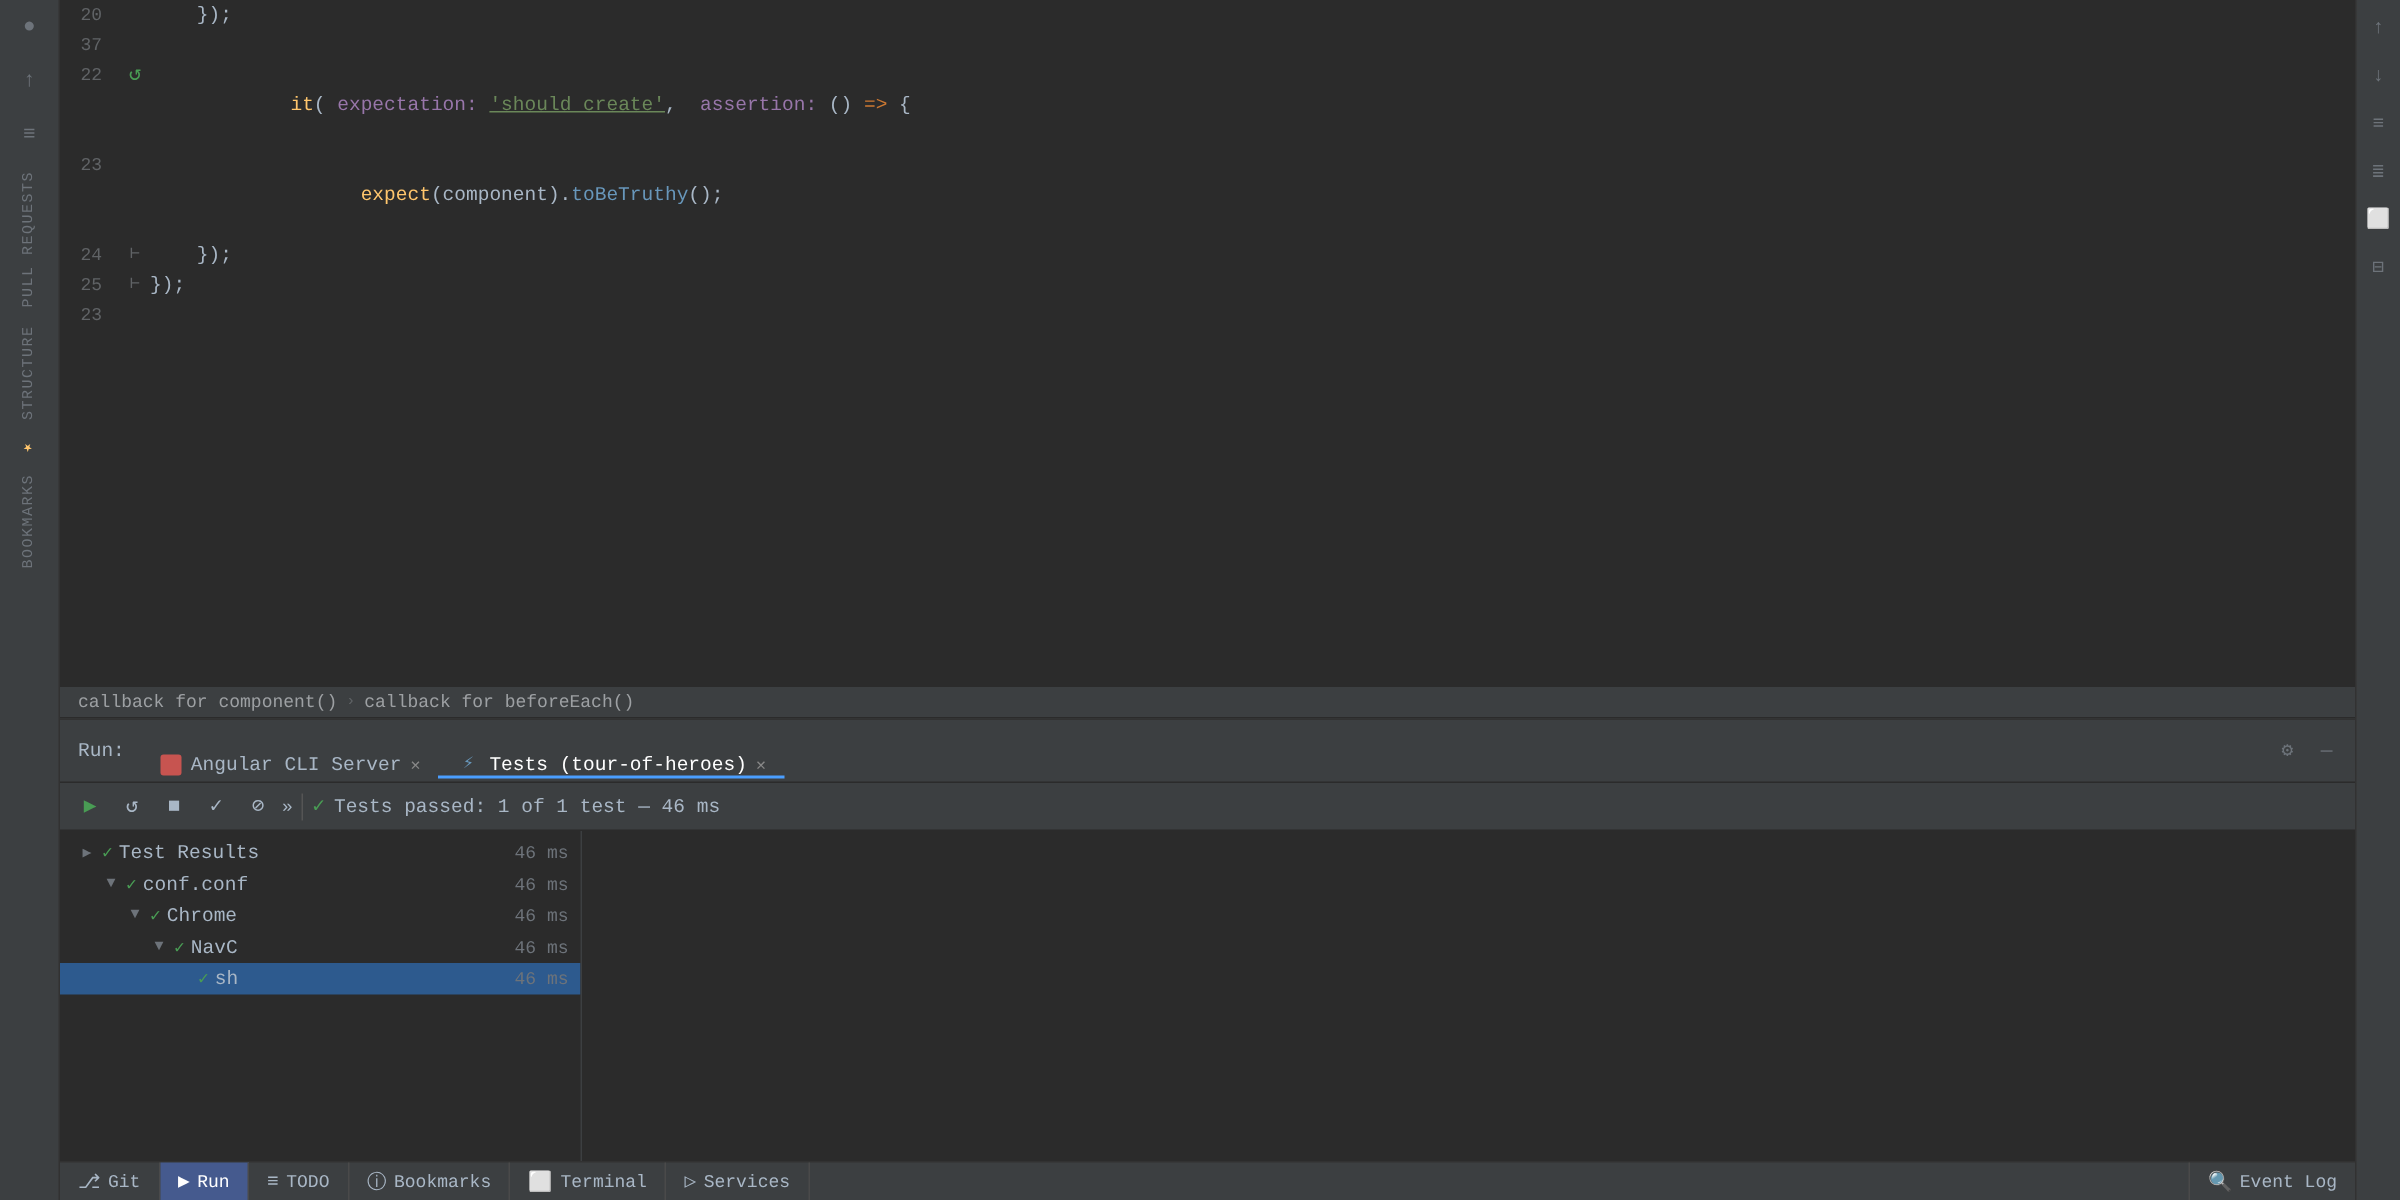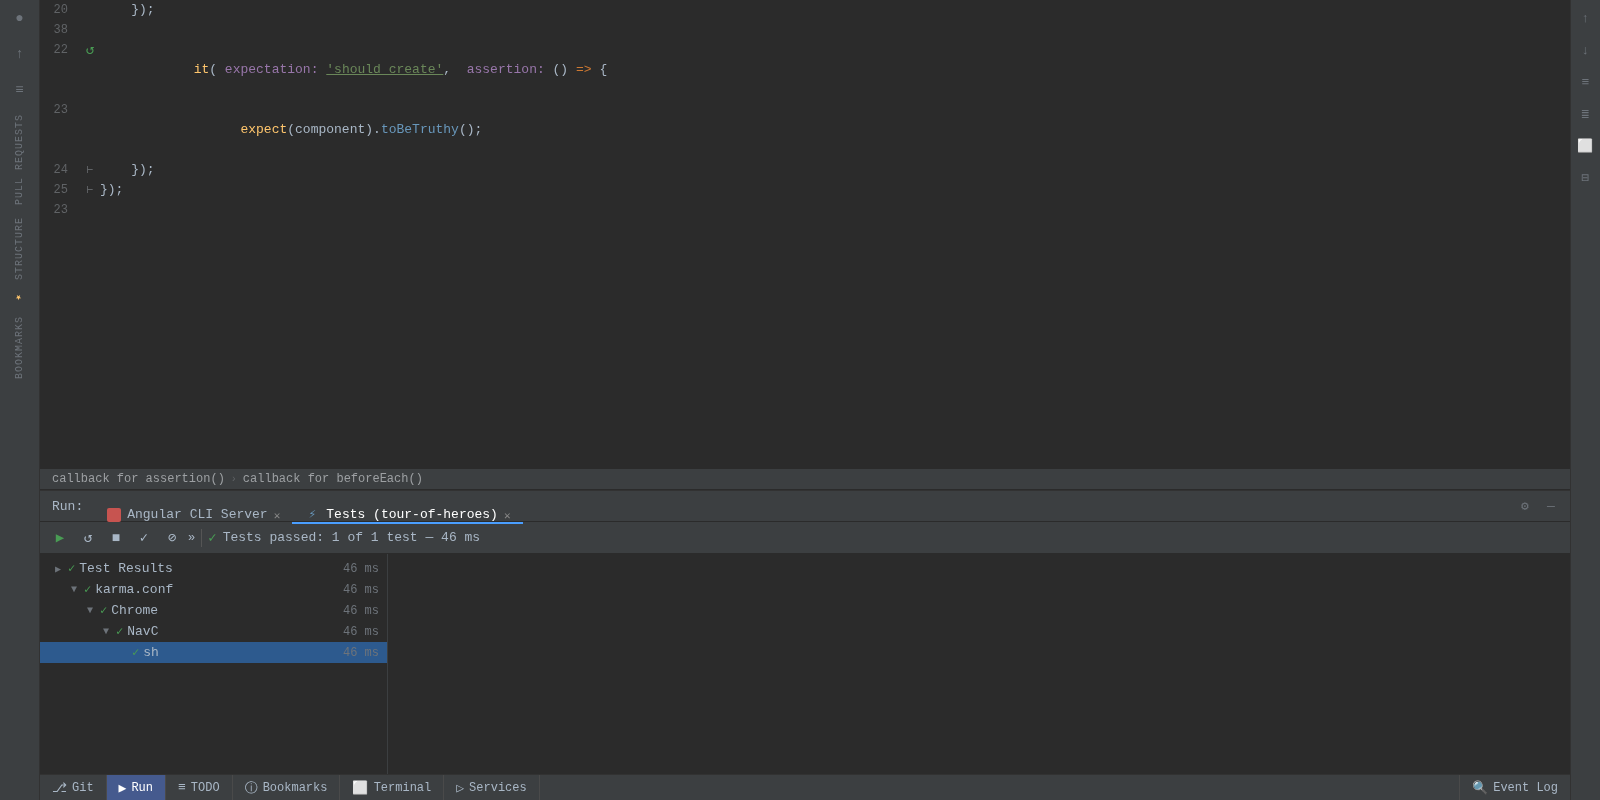--- a/index.html
+++ b/index.html
@@ -151,21 +151,21 @@
     .run-panel {
       background: #3c3f41;
       border-top: 1px solid #323232;
       flex-shrink: 0;
     }
 
     .run-tabs-bar {
       background: #3c3f41;
       display: flex;
       align-items: center;
-      height: 31px;
+      height: 42px;
       border-bottom: 1px solid #2b2b2b;
       padding-left: 0;
     }
     .run-label {
       padding: 0 12px;
       color: #a9b7c6;
       font-size: 13px;
       font-weight: normal;
       flex-shrink: 0;
     }
@@ -353,21 +353,21 @@
     <div class="code-editor">
       <div class="code-lines">
 
         <div class="code-line">
           <span class="line-number">20</span>
           <span class="line-gutter"></span>
           <span class="line-content plain">    });</span>
         </div>
 
         <div class="code-line">
-          <span class="line-number">38</span>
+          <span class="line-number">37</span>
           <span class="line-gutter"></span>
           <span class="line-content"></span>
         </div>
 
         <div class="code-line">
           <span class="line-number">22</span>
           <span class="line-gutter" style="color:#499c54; font-size:14px;">↺</span>
           <span class="line-content">
             <span class="fn">it</span><span class="plain">( </span><span class="param-label">expectation:</span><span class="plain"> </span><span class="str">'should create'</span><span class="plain">,  </span><span class="param-label">assertion:</span><span class="plain"> </span><span class="bracket">()</span><span class="plain"> </span><span class="arrow">=&gt;</span><span class="plain"> {</span>
           </span>
@@ -396,21 +396,21 @@
         <div class="code-line">
           <span class="line-number">23</span>
           <span class="line-gutter"></span>
           <span class="line-content"></span>
         </div>
 
       </div>
     </div>
 
     <div class="breadcrumb-bar">
-      <span>callback for assertion()</span>
+      <span>callback for component()</span>
       <span class="breadcrumb-separator">›</span>
       <span>callback for beforeEach()</span>
     </div>
 
     <div class="run-panel">
 
       <div class="run-tabs-bar">
         <span class="run-label">Run:</span>
 
         <div class="run-tab">
@@ -456,21 +456,21 @@
             <span class="tree-expand">▶</span>
             <span class="tree-check">✓</span>
             <span class="tree-label">Test Results</span>
             <span class="tree-time">46 ms</span>
           </div>
 
           <div class="tree-item">
             <span class="indent" style="width:16px;"></span>
             <span class="tree-expand">▼</span>
             <span class="tree-check">✓</span>
-            <span class="tree-label">karma.conf</span>
+            <span class="tree-label">conf.conf</span>
             <span class="tree-time">46 ms</span>
           </div>
 
           <div class="tree-item">
             <span class="indent" style="width:32px;"></span>
             <span class="tree-expand">▼</span>
             <span class="tree-check">✓</span>
             <span class="tree-label">Chrome</span>
             <span class="tree-time">46 ms</span>
           </div>

